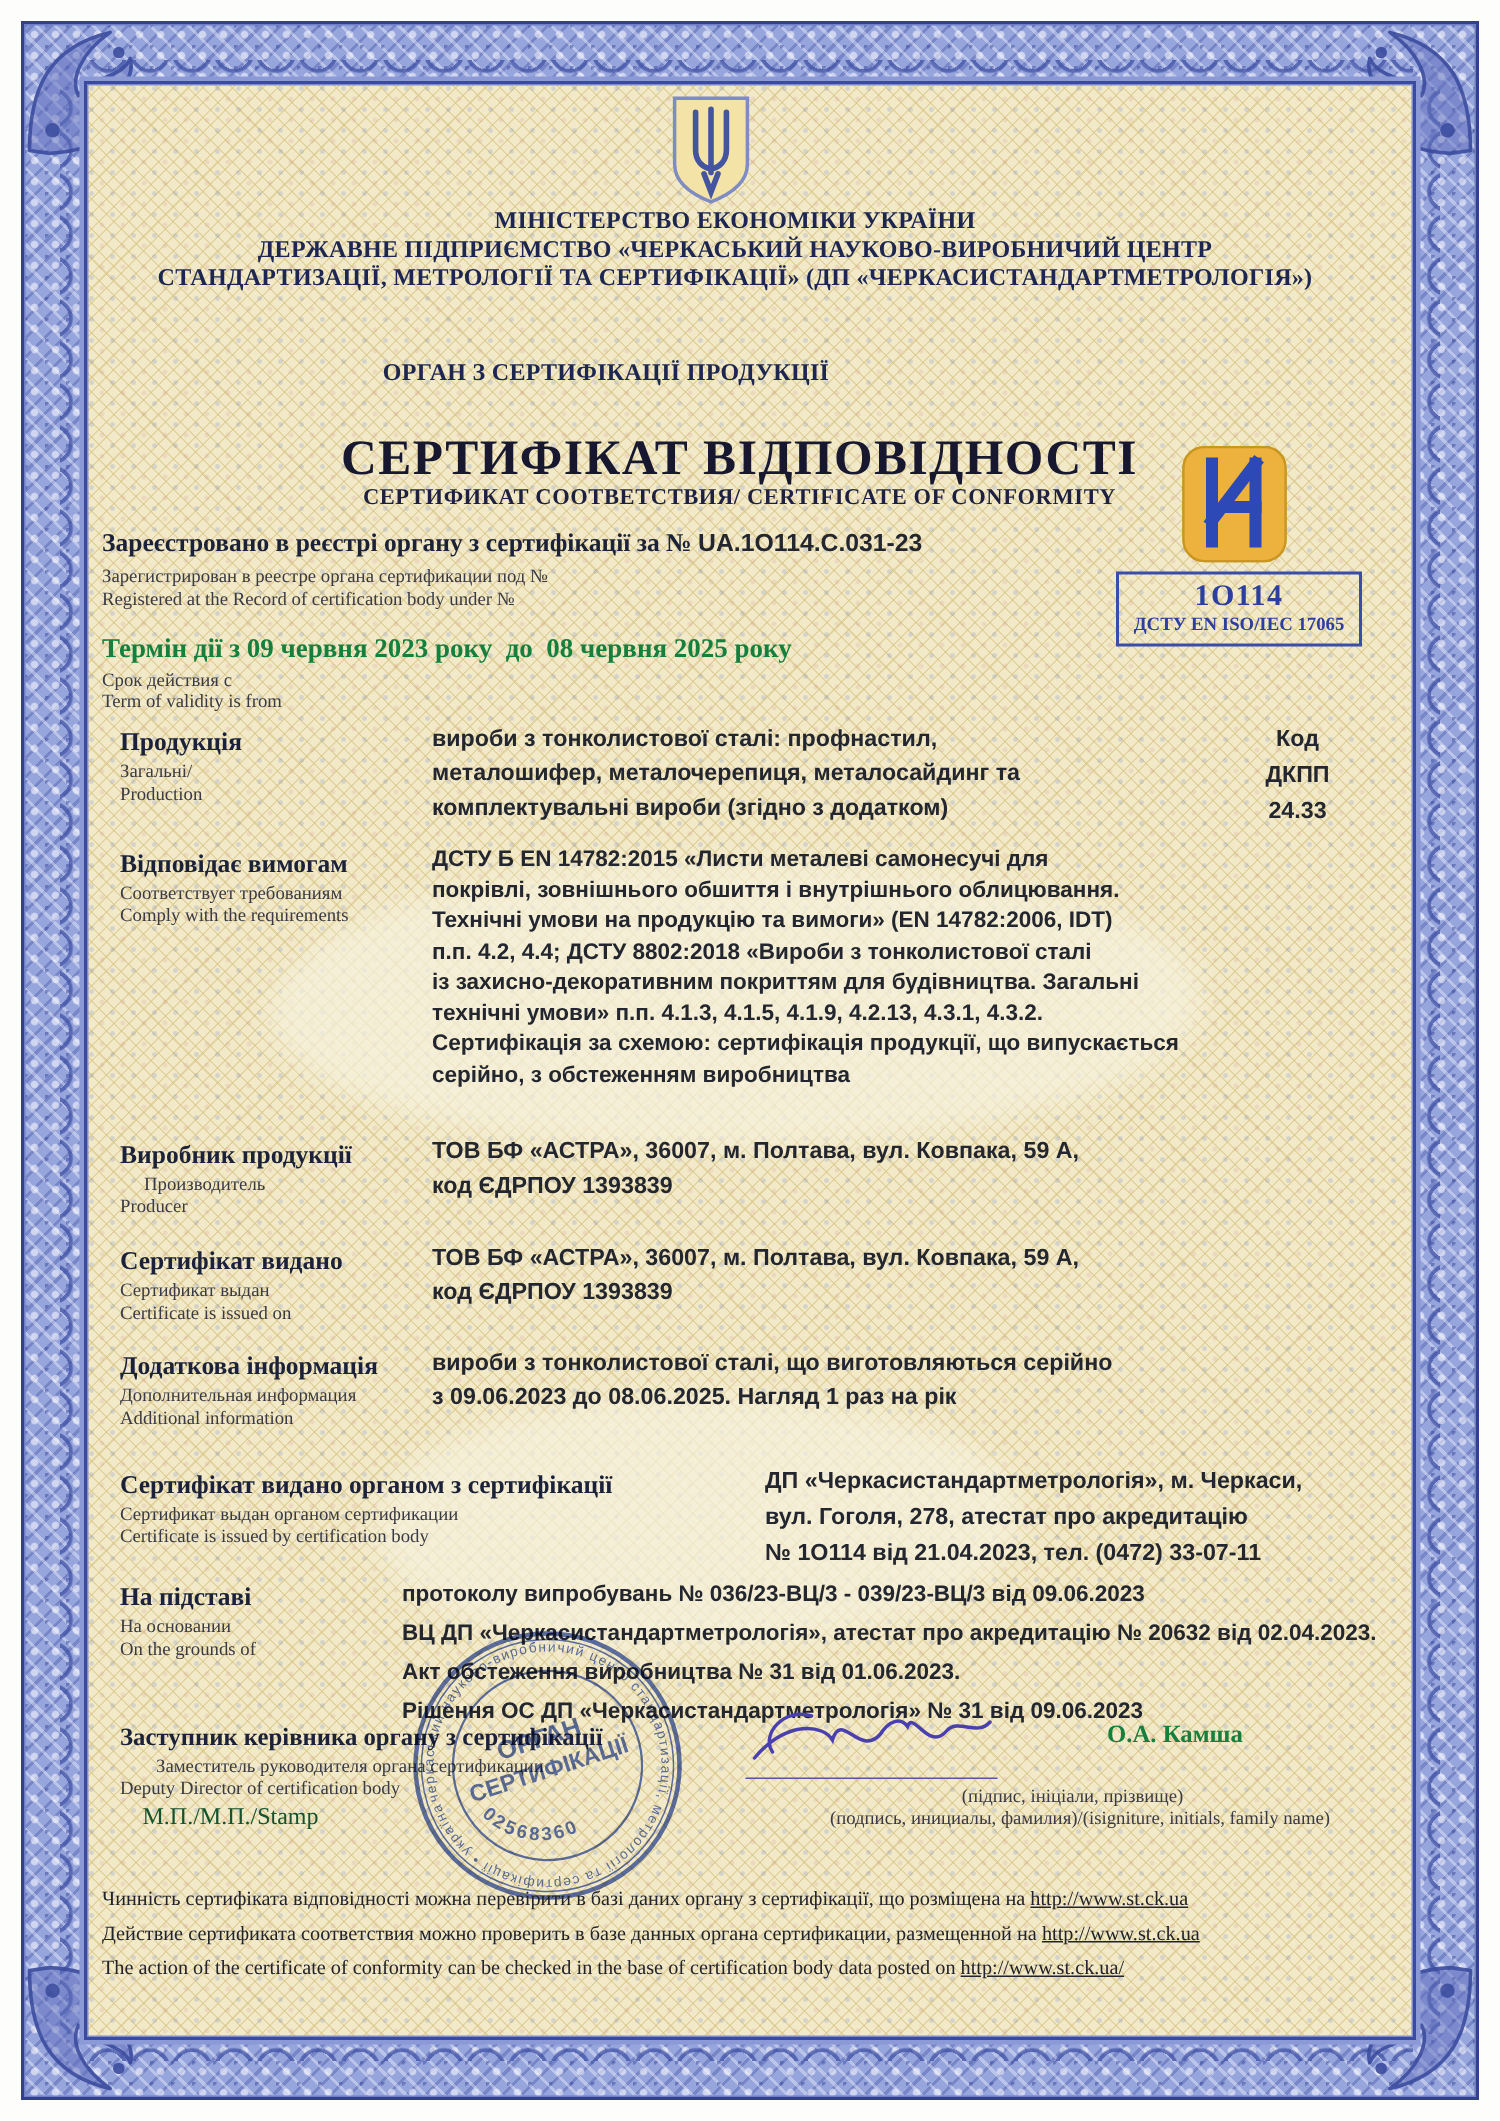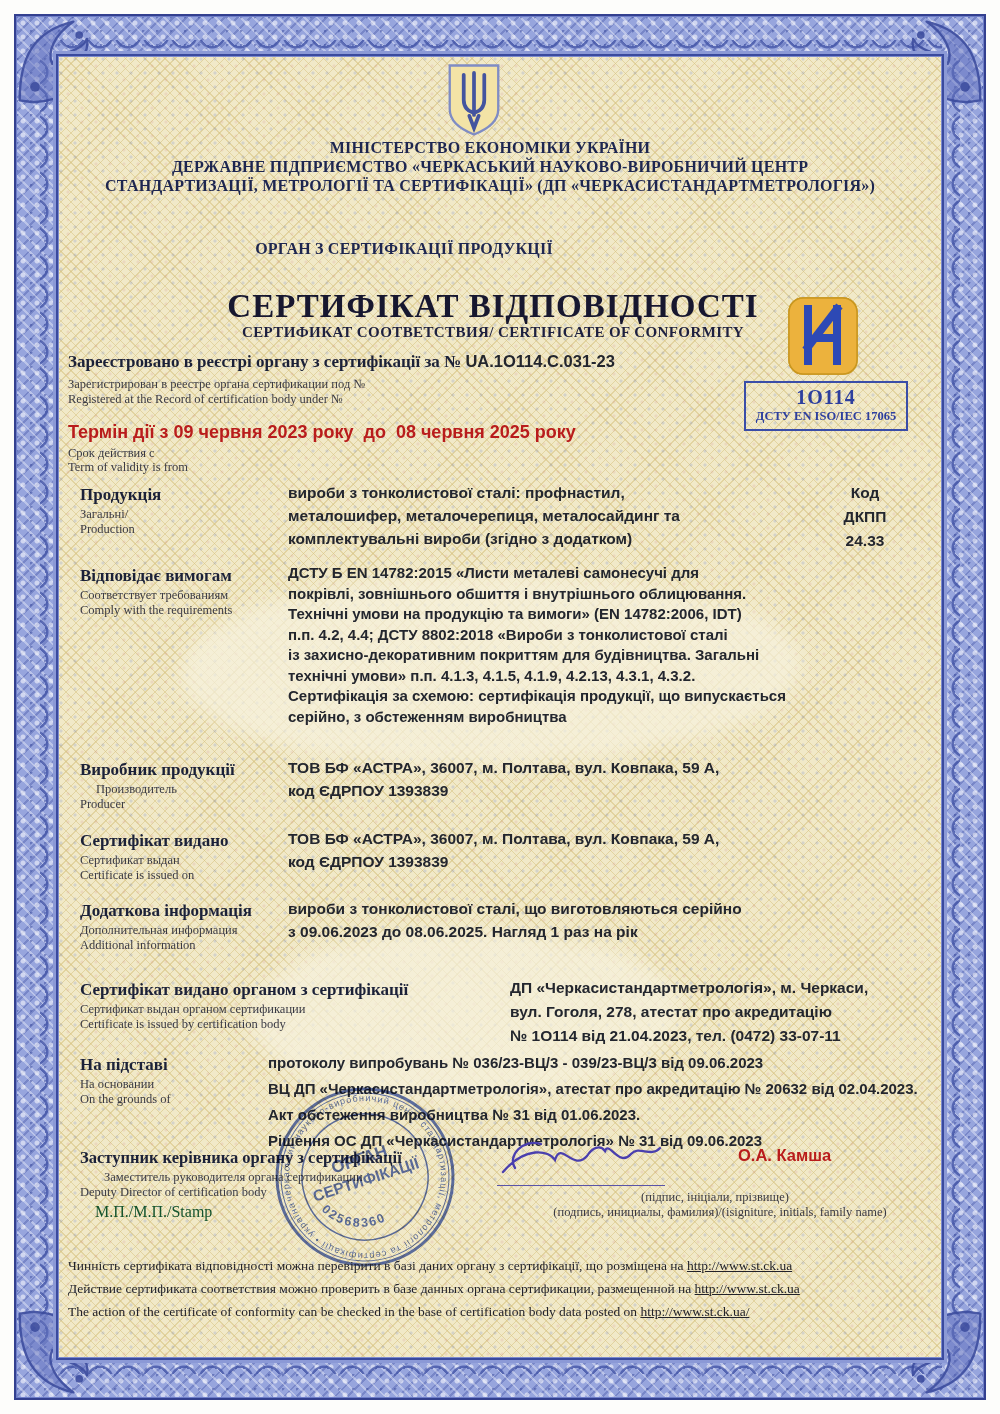--- a/index.html
+++ b/index.html
@@ -53,21 +53,21 @@
   .hdr{font-weight:bold;font-size:16px;color:#1d2650;letter-spacing:.2px;}
   .title{font-weight:bold;font-size:33px;color:#17172f;letter-spacing:1px;}
   .subtitle{font-weight:bold;font-size:15px;color:#1d2040;letter-spacing:.4px;}
   .reg{font-weight:bold;font-size:17px;color:#1b2138;}
   .reg .num{font-family:"Liberation Sans",sans-serif;font-size:16.5px;color:#23262e;}
   .sub{font-size:12.5px;color:#3a3a44;line-height:15px;}
   .lbl{font-weight:bold;font-size:17px;color:#1b2138;}
   .val{font-family:"Liberation Sans",sans-serif;font-weight:bold;font-size:15.5px;
        color:#23262e;line-height:23px;white-space:pre-line;}
   .val.tight{font-size:15px;line-height:20.5px;}
-  .sansbold{font-family:Liberation Sans, sans-serif;font-weight:bold;color:#b91c1c;}
+  .sansbold{font-family:Liberation Serif, serif;font-weight:bold;color:#15803d;}
   .code-box{border:2px solid #3a4da8;color:#2d3f9e;text-align:center;padding:3px 4px 5px;}
   .code-box .big{font-weight:bold;font-size:20px;letter-spacing:1px;}
   .code-box .small{font-weight:bold;font-size:12.5px;}
   .footer-line{font-size:13.5px;color:#22222a;}
   .footer-line .url{text-decoration:underline;}
   .sig-underline{border-bottom:1.5px solid #5a55a8;}
   .stamp-wrap{opacity:.82;mix-blend-mode:multiply;transform:rotate(-18deg);}
 </style>
 </head>
 <body>

